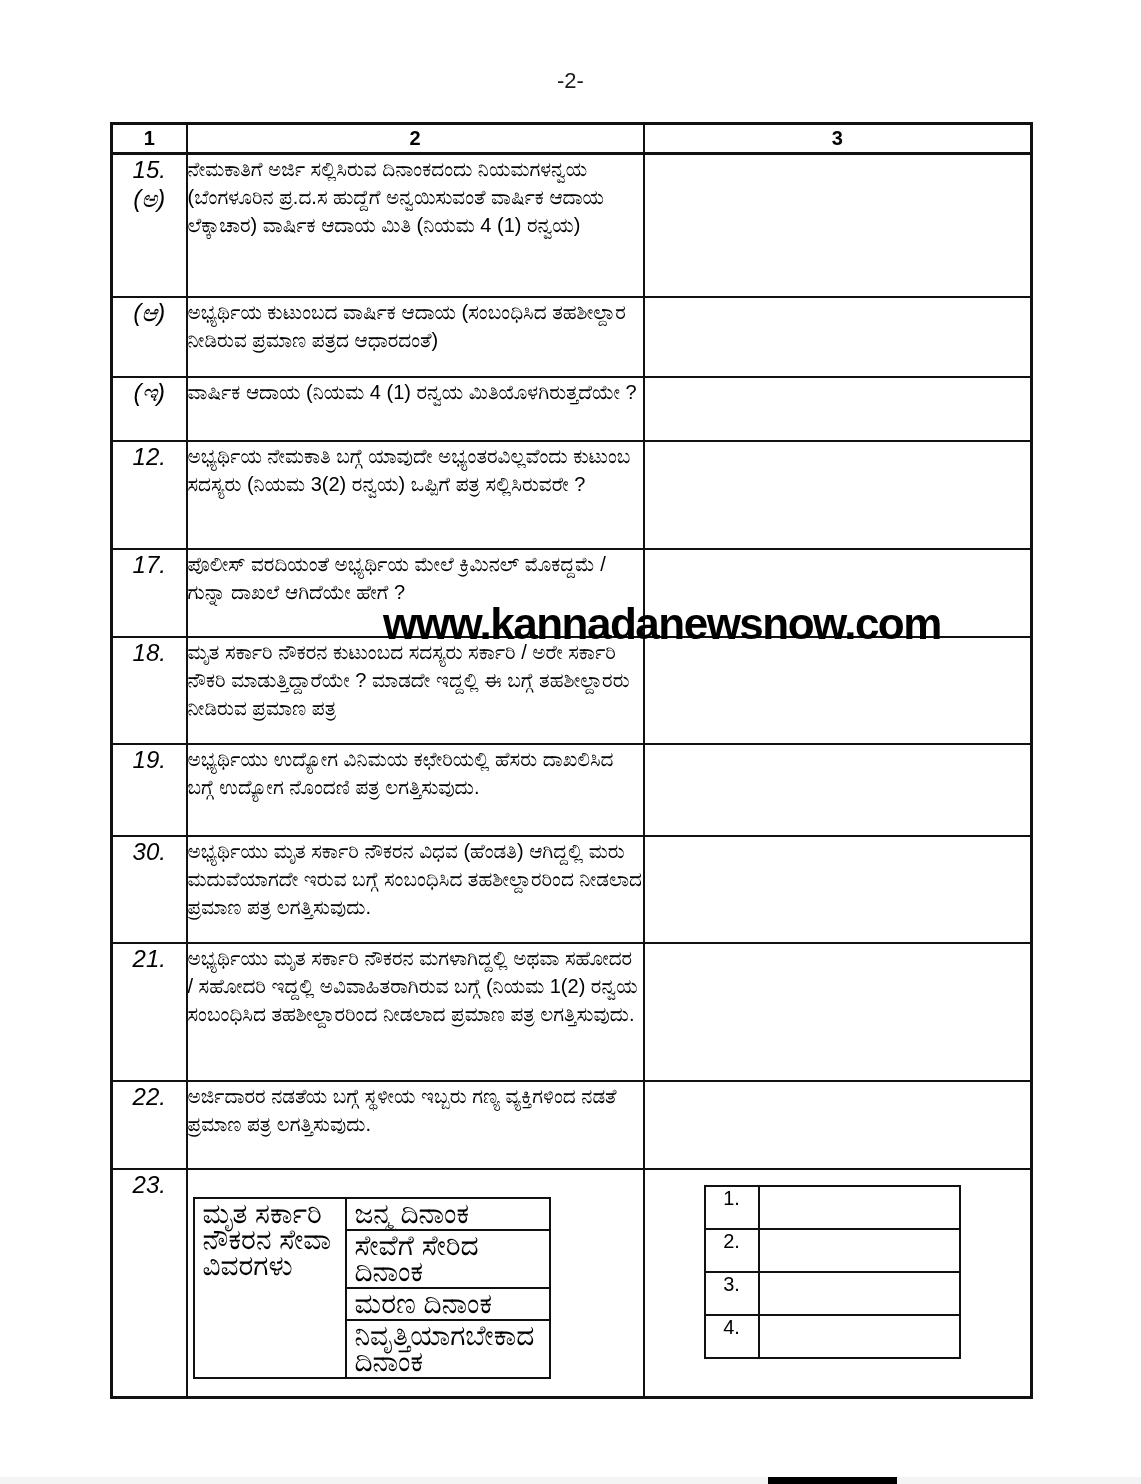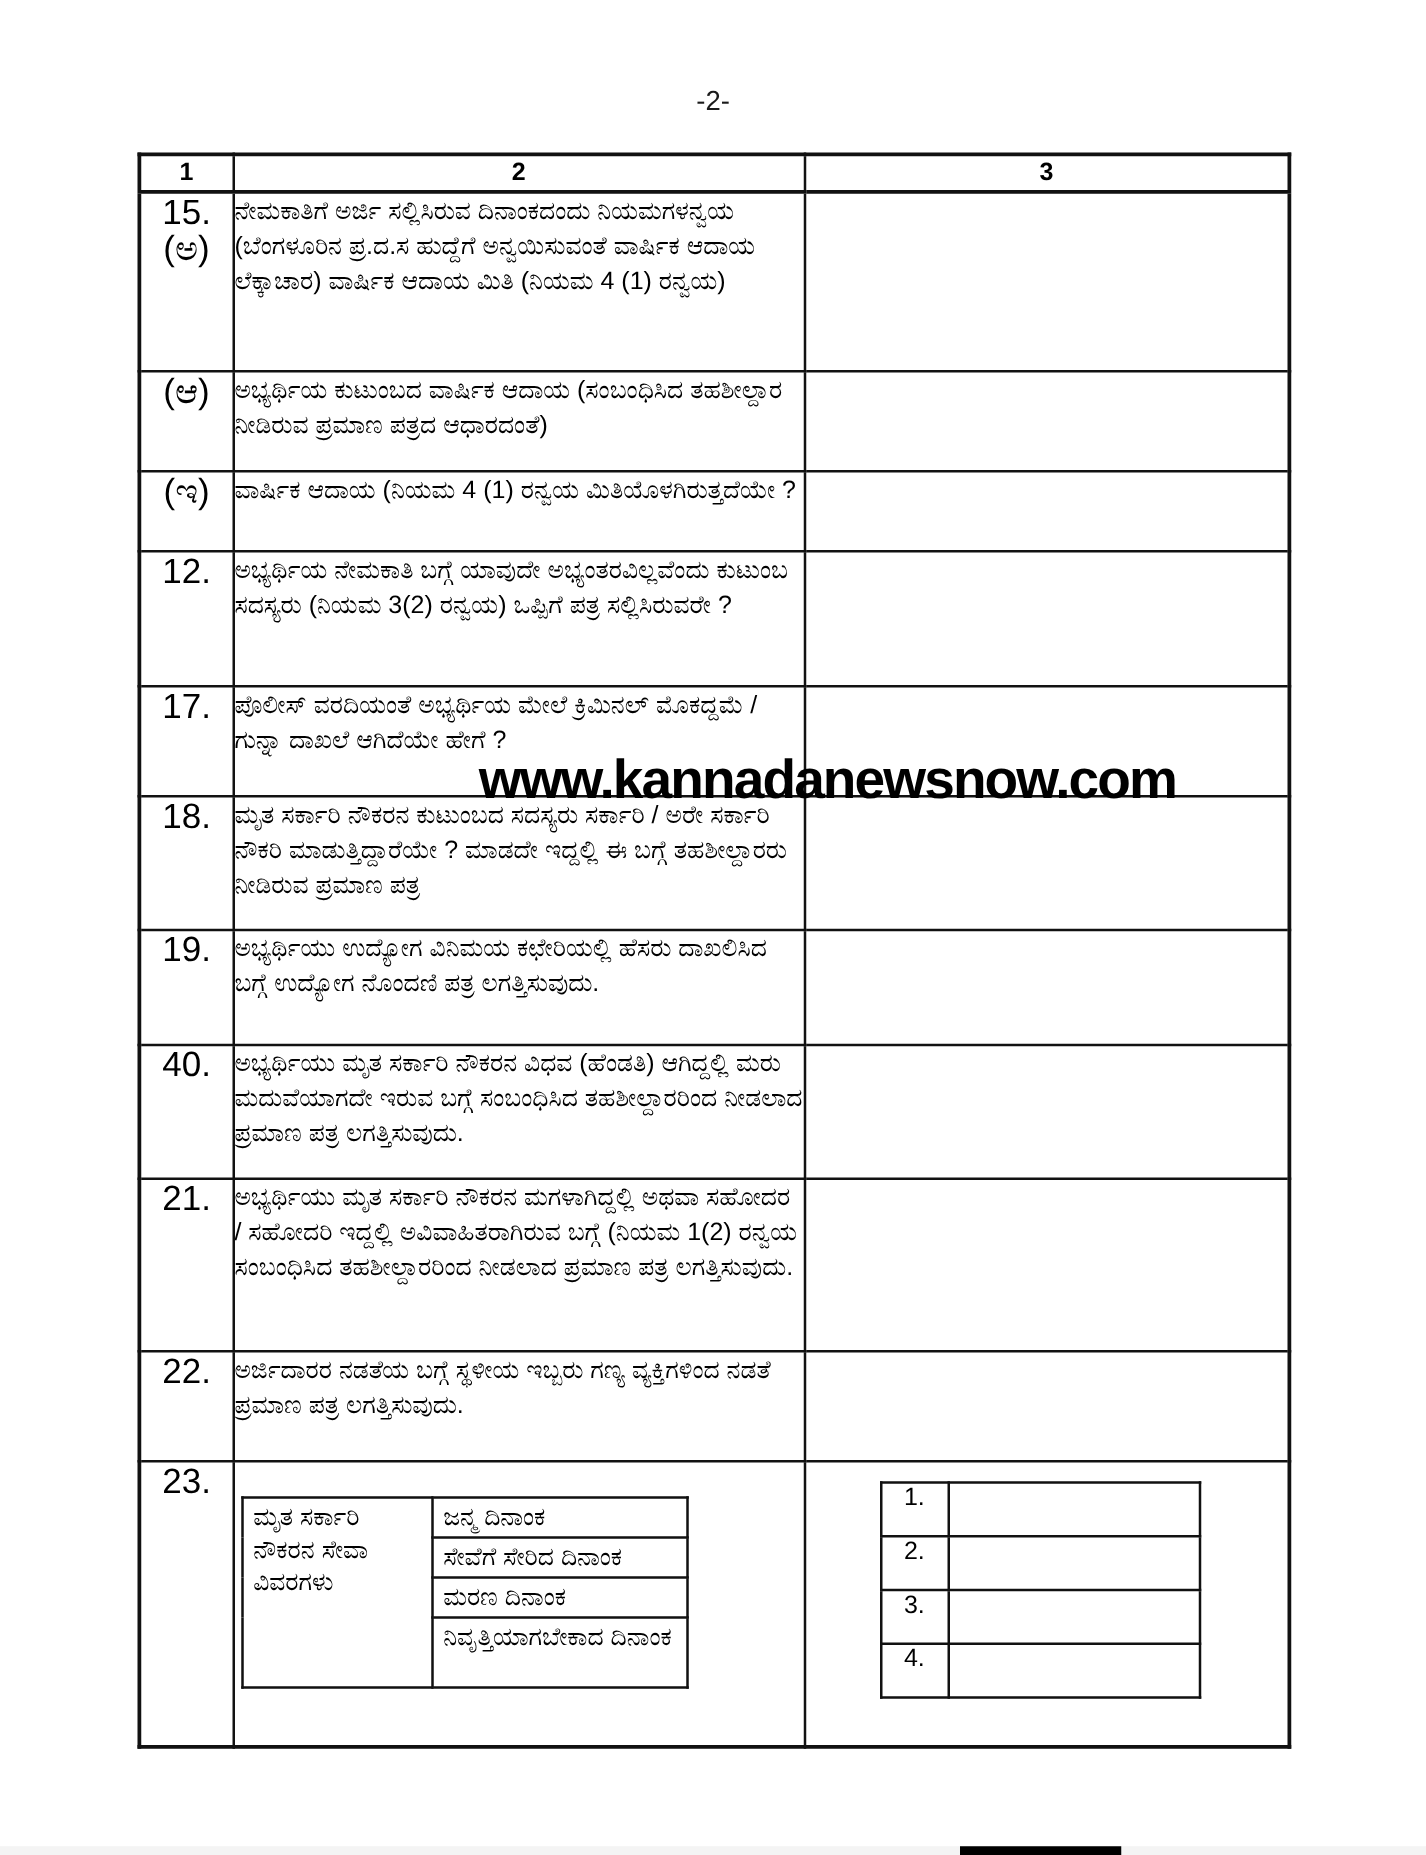--- a/index.html
+++ b/index.html
@@ -18,30 +18,30 @@
     border:3px solid #111;
   }
   table.main-table th, table.main-table td {
     border:2px solid #111; vertical-align:top; overflow:hidden;
     padding:0; background:#fff;
   }
   table.main-table th {
     font-size:20px; font-weight:bold; text-align:center; vertical-align:middle;
     border-bottom:3px solid #111;
   }
-  td.c1 { text-align:center; font-size:28px; line-height:29px; padding-top:6px; }
+  td.c1 { text-align:center; font-size:24px; line-height:29px; padding-top:6px;font-style:italic; }
   td.c2 { font-size:20px; line-height:28px; padding:5px 10px 0 10px; }
   td.c3 { }
   
   table.service-table {
     border-collapse:collapse; table-layout:fixed; width:358px;
     margin:27px 0 0 5px; border:2px solid #111;
   }
   table.service-table td {
-    border:2px solid #111; font-size:20px; line-height:26px;
+    border:2px solid #111; font-size:28px; line-height:26px;
     vertical-align:top; padding:2px 8px; background:#fff;
   }
   td.svc-left { width:134px; padding-top:6px; }
   
   table.answer-table {
     border-collapse:collapse; table-layout:fixed; width:257px;
     margin:15px 0 0 59px; border:2px solid #111;
   }
   table.answer-table td {
     border:2px solid #111; font-size:20px; vertical-align:top; background:#fff;
@@ -132,21 +132,21 @@
       <tr style="height:92px">
         <td class="c1">
           <div>19.</div>
         </td>
         <td class="c2">ಅಭ್ಯರ್ಥಿಯು ಉದ್ಯೋಗ ವಿನಿಮಯ ಕಛೇರಿಯಲ್ಲಿ ಹೆಸರು ದಾಖಲಿಸಿದ ಬಗ್ಗೆ ಉದ್ಯೋಗ ನೊಂದಣಿ ಪತ್ರ ಲಗತ್ತಿಸುವುದು.</td>
         <td class="c3"></td>
       </tr>
 
       <tr style="height:107px">
         <td class="c1">
-          <div>40.</div>
+          <div>30.</div>
         </td>
         <td class="c2">ಅಭ್ಯರ್ಥಿಯು ಮೃತ ಸರ್ಕಾರಿ ನೌಕರನ ವಿಧವ (ಹೆಂಡತಿ) ಆಗಿದ್ದಲ್ಲಿ ಮರು ಮದುವೆಯಾಗದೇ ಇರುವ ಬಗ್ಗೆ ಸಂಬಂಧಿಸಿದ ತಹಶೀಲ್ದಾರರಿಂದ ನೀಡಲಾದ ಪ್ರಮಾಣ ಪತ್ರ ಲಗತ್ತಿಸುವುದು.</td>
         <td class="c3"></td>
       </tr>
 
       <tr style="height:138px">
         <td class="c1">
           <div>21.</div>
         </td>
         <td class="c2">ಅಭ್ಯರ್ಥಿಯು ಮೃತ ಸರ್ಕಾರಿ ನೌಕರನ ಮಗಳಾಗಿದ್ದಲ್ಲಿ ಅಥವಾ ಸಹೋದರ / ಸಹೋದರಿ ಇದ್ದಲ್ಲಿ ಅವಿವಾಹಿತರಾಗಿರುವ ಬಗ್ಗೆ (ನಿಯಮ 1(2) ರನ್ವಯ ಸಂಬಂಧಿಸಿದ ತಹಶೀಲ್ದಾರರಿಂದ ನೀಡಲಾದ ಪ್ರಮಾಣ ಪತ್ರ ಲಗತ್ತಿಸುವುದು.</td>

